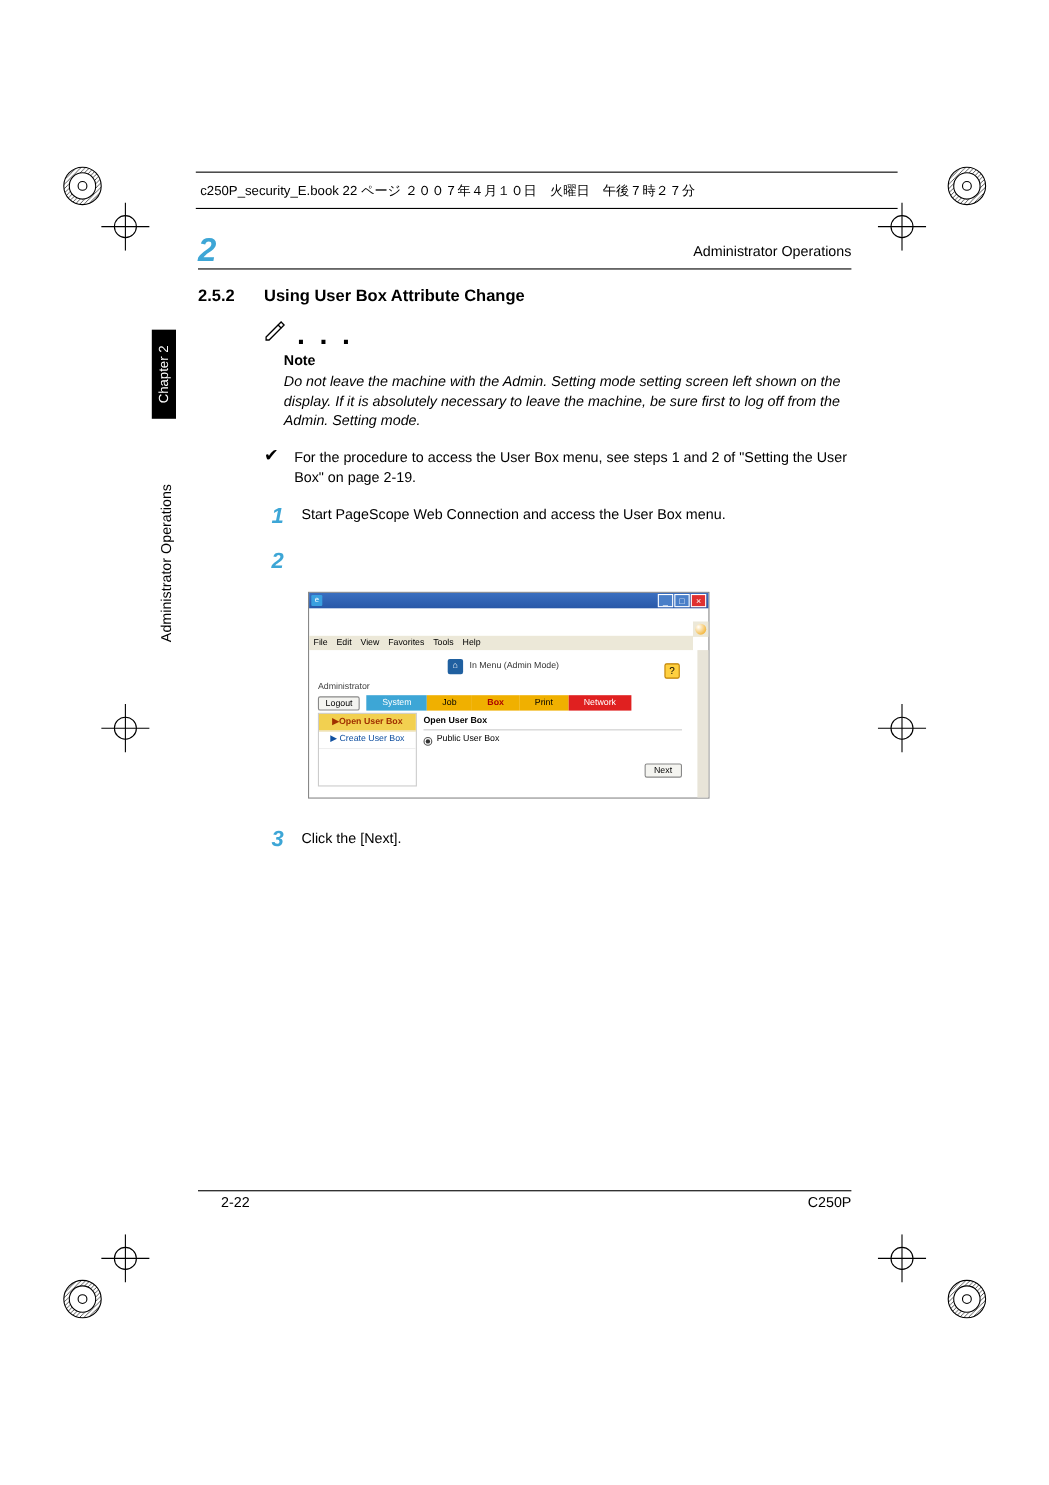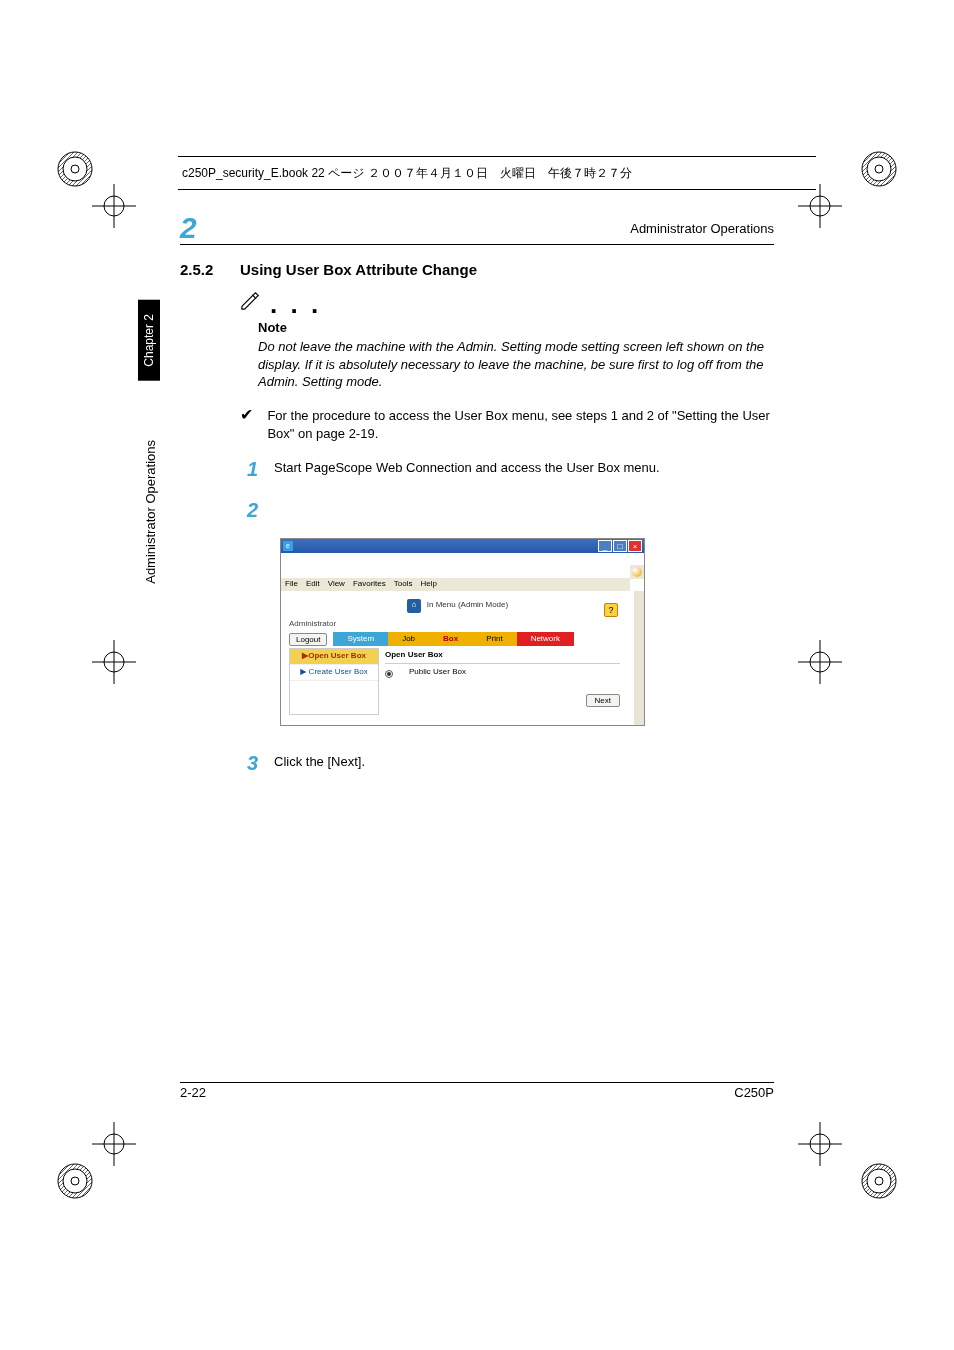--- a/index.html
+++ b/index.html
@@ -149,34 +149,34 @@
   .boxnav-row { display:flex; margin-top:2px; }
   .boxnav {
     width: 90px; background:#fff; border:1px solid #ccc;
     font-size:8px;
     text-align:center;
   }
   .boxnav .bn-item { padding:2px 4px; border-bottom:1px solid #eee; color:#1050a0; }
   .boxnav .bn-item.active { background:#f2d050; color:#a03000; font-weight:700; }
   .boxright { flex:1; padding: 2px 6px 8px; }
   .boxright .br-head { font-size:8px; font-weight:700; border-bottom:1px solid #ccc; padding-bottom:2px; }
-  .radio-row { display:flex; align-items:flex-end; gap:16px; margin-top:3px; font-size:8px;}
+  .radio-row { display:flex; align-items:flex-end; gap:4px; margin-top:3px; font-size:8px;}
   .radio { width:8px; height:8px; border:1px solid #555; border-radius:50%; display:inline-flex; align-items:center; justify-content:center;}
   .radio .dot { width:4px; height:4px; background:#333; border-radius:50%; }
   .nextbtn { float:right; margin-top: 16px; border:1px solid #888; background:#f4f4f0; padding:1px 8px; font-size:8px; border-radius:2px;}
   .shot-scroll { background:#e8e4d8; width:10px; }
   .shot-wrap { display:flex; }
 
   
   .footer {
     position: absolute;
     left: 180px; right: 180px; top: 1082px;
   }
   .footer-rule { border-top:1px solid #000; }
-  .footer-row { display:flex; justify-content:space-between; font-size:13px; margin-top:2px;}
+  .footer-row { display:flex; justify-content:space-between; font-size:13px; margin-top:2px;margin-left:21px;}
 
   
   .pencil svg { width: 22px; height: 20px; }
 </style>
 </head>
 <body>
 
 <div class="hatched" style="left:56px; top:150px;">
   <svg width="38" height="38">
       <circle cx="19" cy="19" r="17" fill="none" stroke="#000"></circle>

